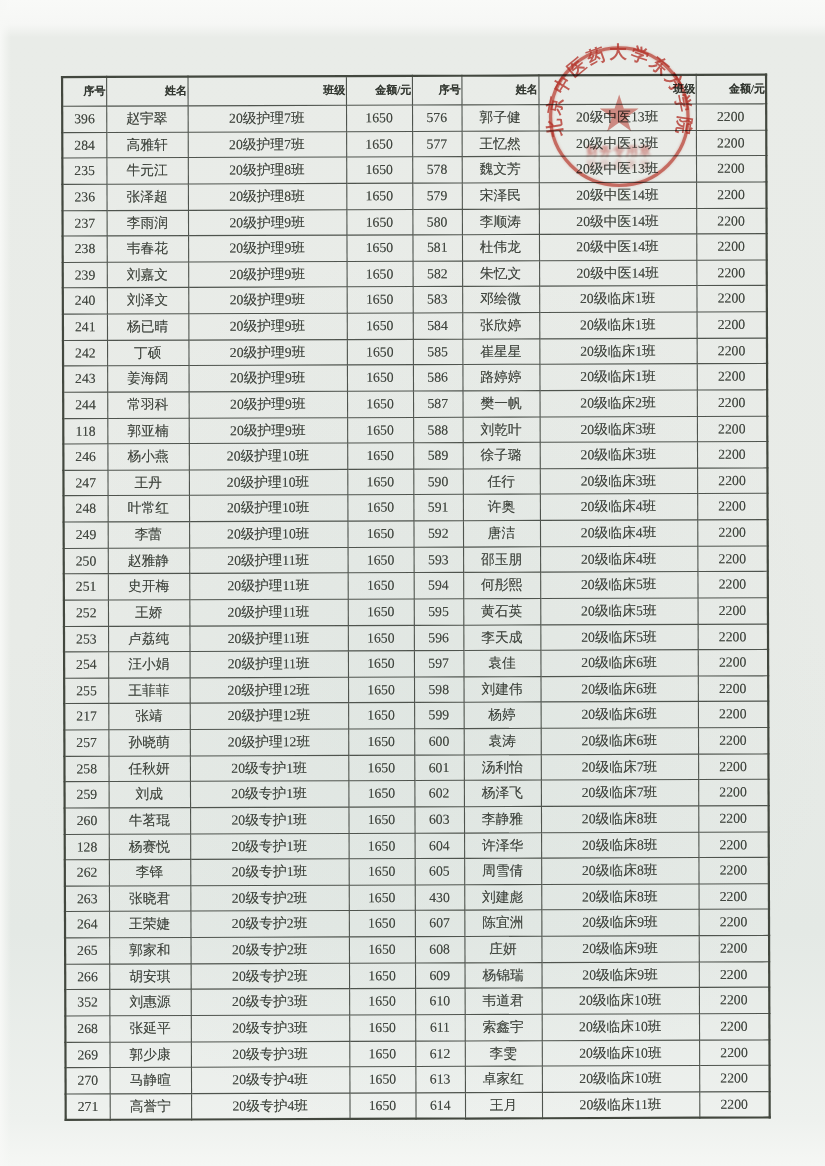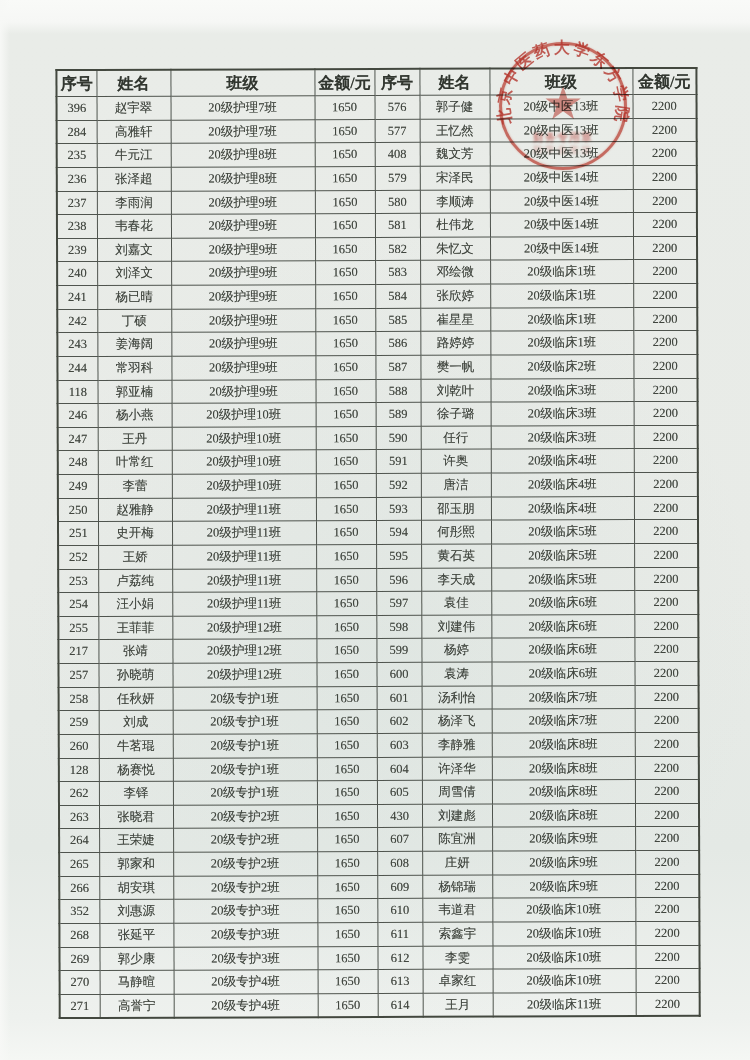--- a/index.html
+++ b/index.html
@@ -30,21 +30,21 @@
   }
   table.roster th,table.roster td{
     border:1px solid #4f544e;
     padding:0;text-align:center;vertical-align:middle;
     color:#41463f;font-size:12.5px;line-height:1;
     white-space:nowrap;overflow:hidden;
     text-shadow:0 0 0.6px rgba(70,75,70,0.55);
   }
   table.roster{border:2px solid #43483f;}
   table.roster th{
-    font-size:16px;font-weight:bold;color:#31362f;height:25px;
+    font-size:10px;font-weight:bold;color:#31362f;height:25px;text-align:right;
   }
   table.roster td{height:22.64px;}
   
   .stamp{
     position:absolute;left:499px;top:42px;width:128px;height:128px;
     mix-blend-mode:multiply;pointer-events:none;
     filter:blur(0.4px);
   }
   .stamp-ring{
     position:absolute;inset:0;border-radius:50%;
@@ -122,21 +122,21 @@
             <td>577</td>
             <td>王忆然</td>
             <td>20级中医13班</td>
             <td>2200</td>
           </tr>
           <tr>
             <td>235</td>
             <td>牛元江</td>
             <td>20级护理8班</td>
             <td>1650</td>
-            <td>408</td>
+            <td>578</td>
             <td>魏文芳</td>
             <td>20级中医13班</td>
             <td>2200</td>
           </tr>
           <tr>
             <td>236</td>
             <td>张泽超</td>
             <td>20级护理8班</td>
             <td>1650</td>
             <td>579</td>

